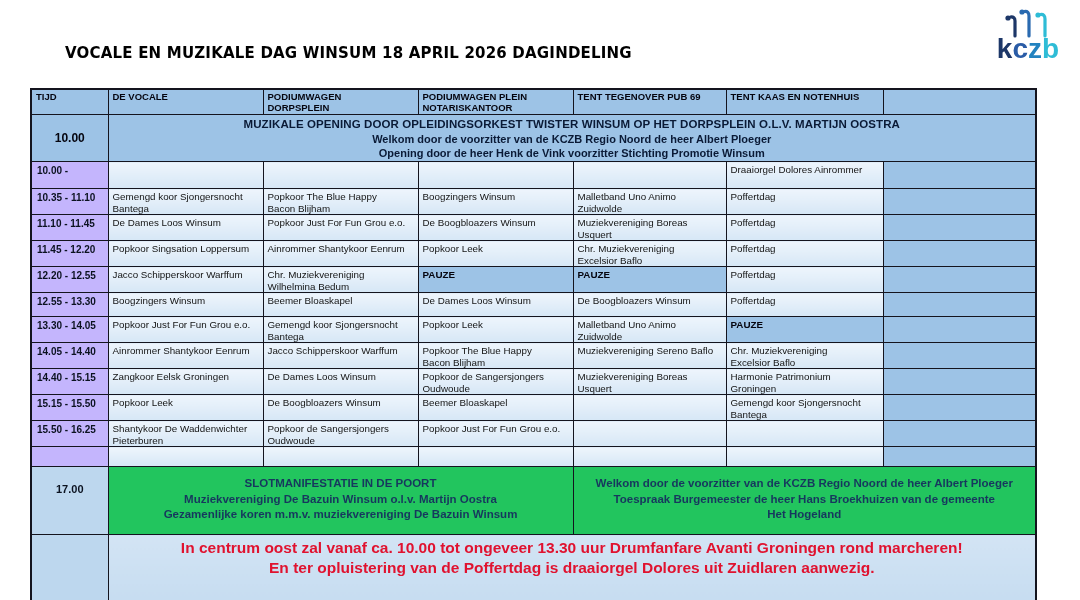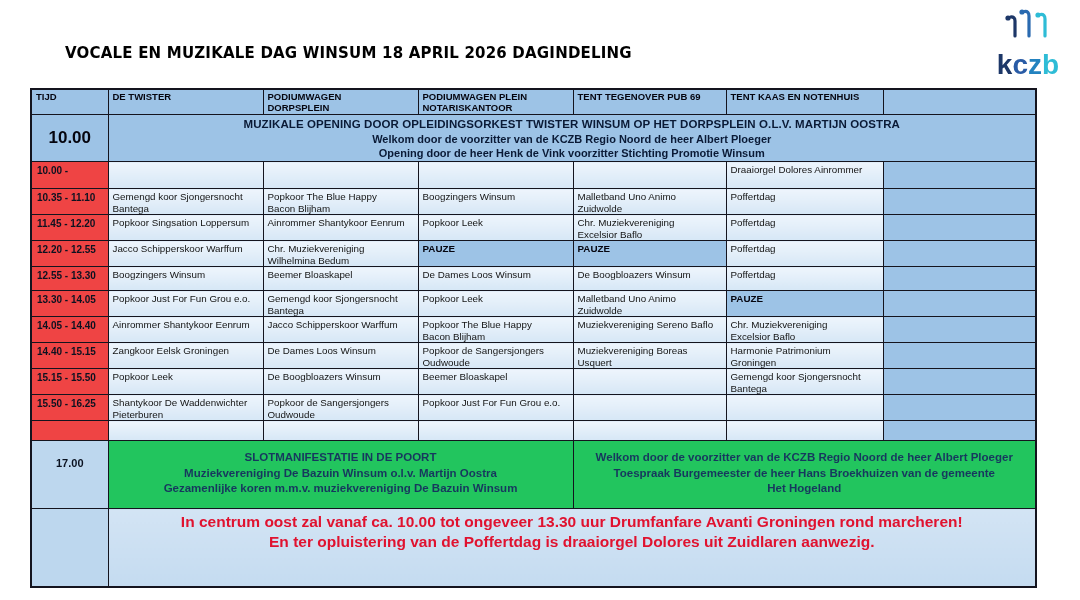--- a/index.html
+++ b/index.html
@@ -15,48 +15,48 @@
 
   .page-title{
     position:absolute;left:65px;top:44px;
     font-size:15px;font-weight:bold;color:#000;letter-spacing:.2px;
     font-family:"DejaVu Sans","Liberation Sans",sans-serif;
   }
 
   
   .logo{position:absolute;left:986px;top:8px;width:84px;text-align:center;}
   .logo svg{display:block;margin:0 auto -2px auto;}
-  .logo .word{font-size:28px;font-weight:bold;line-height:26px;letter-spacing:0;margin-top:16px;}
+  .logo .word{font-size:28px;font-weight:bold;line-height:26px;letter-spacing:0;}
 
   
   .tbl-wrap{position:absolute;left:30px;top:88px;}
   table{border-collapse:collapse;table-layout:fixed;width:1005px;border:2px solid #14141e;}
   td,th{border:1px solid #14141e;vertical-align:top;overflow:hidden;white-space:pre-line;}
 
   th{
     background:#9dc3e6;
     font-size:9.5px;line-height:10.5px;font-weight:bold;color:#05050f;
     text-align:left;padding:2px 2px 1px 4px;height:18px;
   }
   td.cell{
     background:linear-gradient(180deg,#eef5fc 0%,#d6e7f6 100%);
     font-size:9.8px;line-height:11.5px;color:#141414;
     padding:2px 3px 0 4px;
   }
   td.time{
-    background:#ef4444;
+    background:#c4b5fd;
     font-size:10px;font-weight:bold;color:#0b1220;
     padding:3px 1px 0 5px;
   }
   td.accent{background:#9dc3e6;}
   td.hl{background:#9dc3e6;font-weight:bold;color:#05050f;}
 
   tr.opening-row{height:45px;}
   td.opening-time{background:#9dc3e6;text-align:center;vertical-align:middle;
-    font-size:17px;font-weight:bold;color:#05050f;white-space:normal;}
+    font-size:12px;font-weight:bold;color:#05050f;white-space:normal;}
   td.opening-cell{background:#9dc3e6;text-align:center;padding-top:2px;color:#0a1a36;}
   td.opening-cell .l0{font-size:11.5px;font-weight:bold;line-height:15px;letter-spacing:.1px;}
   td.opening-cell .l1,.opening-cell .l2{font-size:11px;font-weight:bold;line-height:14px;}
 
   tr.data-row{height:24px;}
   tr.data-row.first{height:27px;}
   tr.spacer-row{height:20px;}
 
   tr.slot-row{height:68px;margin-left:21px;}
   td.slot-time{background:#bdd7ee;text-align:center;font-size:11px;font-weight:bold;
@@ -102,21 +102,21 @@
         <col style="width: 155px;">
         <col style="width: 155px;">
         <col style="width: 155px;">
         <col style="width: 153px;">
         <col style="width: 157px;">
         <col style="width: 153px;">
       </colgroup>
     <thead>
         <tr id="header-row">
           <th>TIJD</th>
-          <th>DE TWISTER</th>
+          <th>DE VOCALE</th>
           <th>PODIUMWAGEN
 DORPSPLEIN</th>
           <th>PODIUMWAGEN PLEIN
 NOTARISKANTOOR</th>
           <th>TENT TEGENOVER PUB 69</th>
           <th>TENT KAAS EN NOTENHUIS</th>
           <th></th>
         </tr>
       </thead>
     <tbody id="table-body">
@@ -135,20 +135,30 @@
         </tr>
         <tr class="data-row">
           <td class="time">10.35 - 11.10</td>
           <td class="cell">Gemengd koor Sjongersnocht
 Bantega</td>
           <td class="cell">Popkoor The Blue Happy
 Bacon Blijham</td>
           <td class="cell">Boogzingers Winsum</td>
           <td class="cell">Malletband Uno Animo
 Zuidwolde</td>
+          <td class="cell">Poffertdag</td>
+          <td class="accent"></td>
+        </tr>
+        <tr class="data-row">
+          <td class="time">11.10 - 11.45</td>
+          <td class="cell">De Dames Loos Winsum</td>
+          <td class="cell">Popkoor Just For Fun Grou e.o.</td>
+          <td class="cell">De Boogbloazers Winsum</td>
+          <td class="cell">Muziekvereniging Boreas
+Usquert</td>
           <td class="cell">Poffertdag</td>
           <td class="accent"></td>
         </tr>
         <tr class="data-row">
           <td class="time">11.45 - 12.20</td>
           <td class="cell">Popkoor Singsation Loppersum</td>
           <td class="cell">Ainrommer Shantykoor Eenrum</td>
           <td class="cell">Popkoor Leek</td>
           <td class="cell">Chr. Muziekvereniging
 Excelsior Baflo</td>

